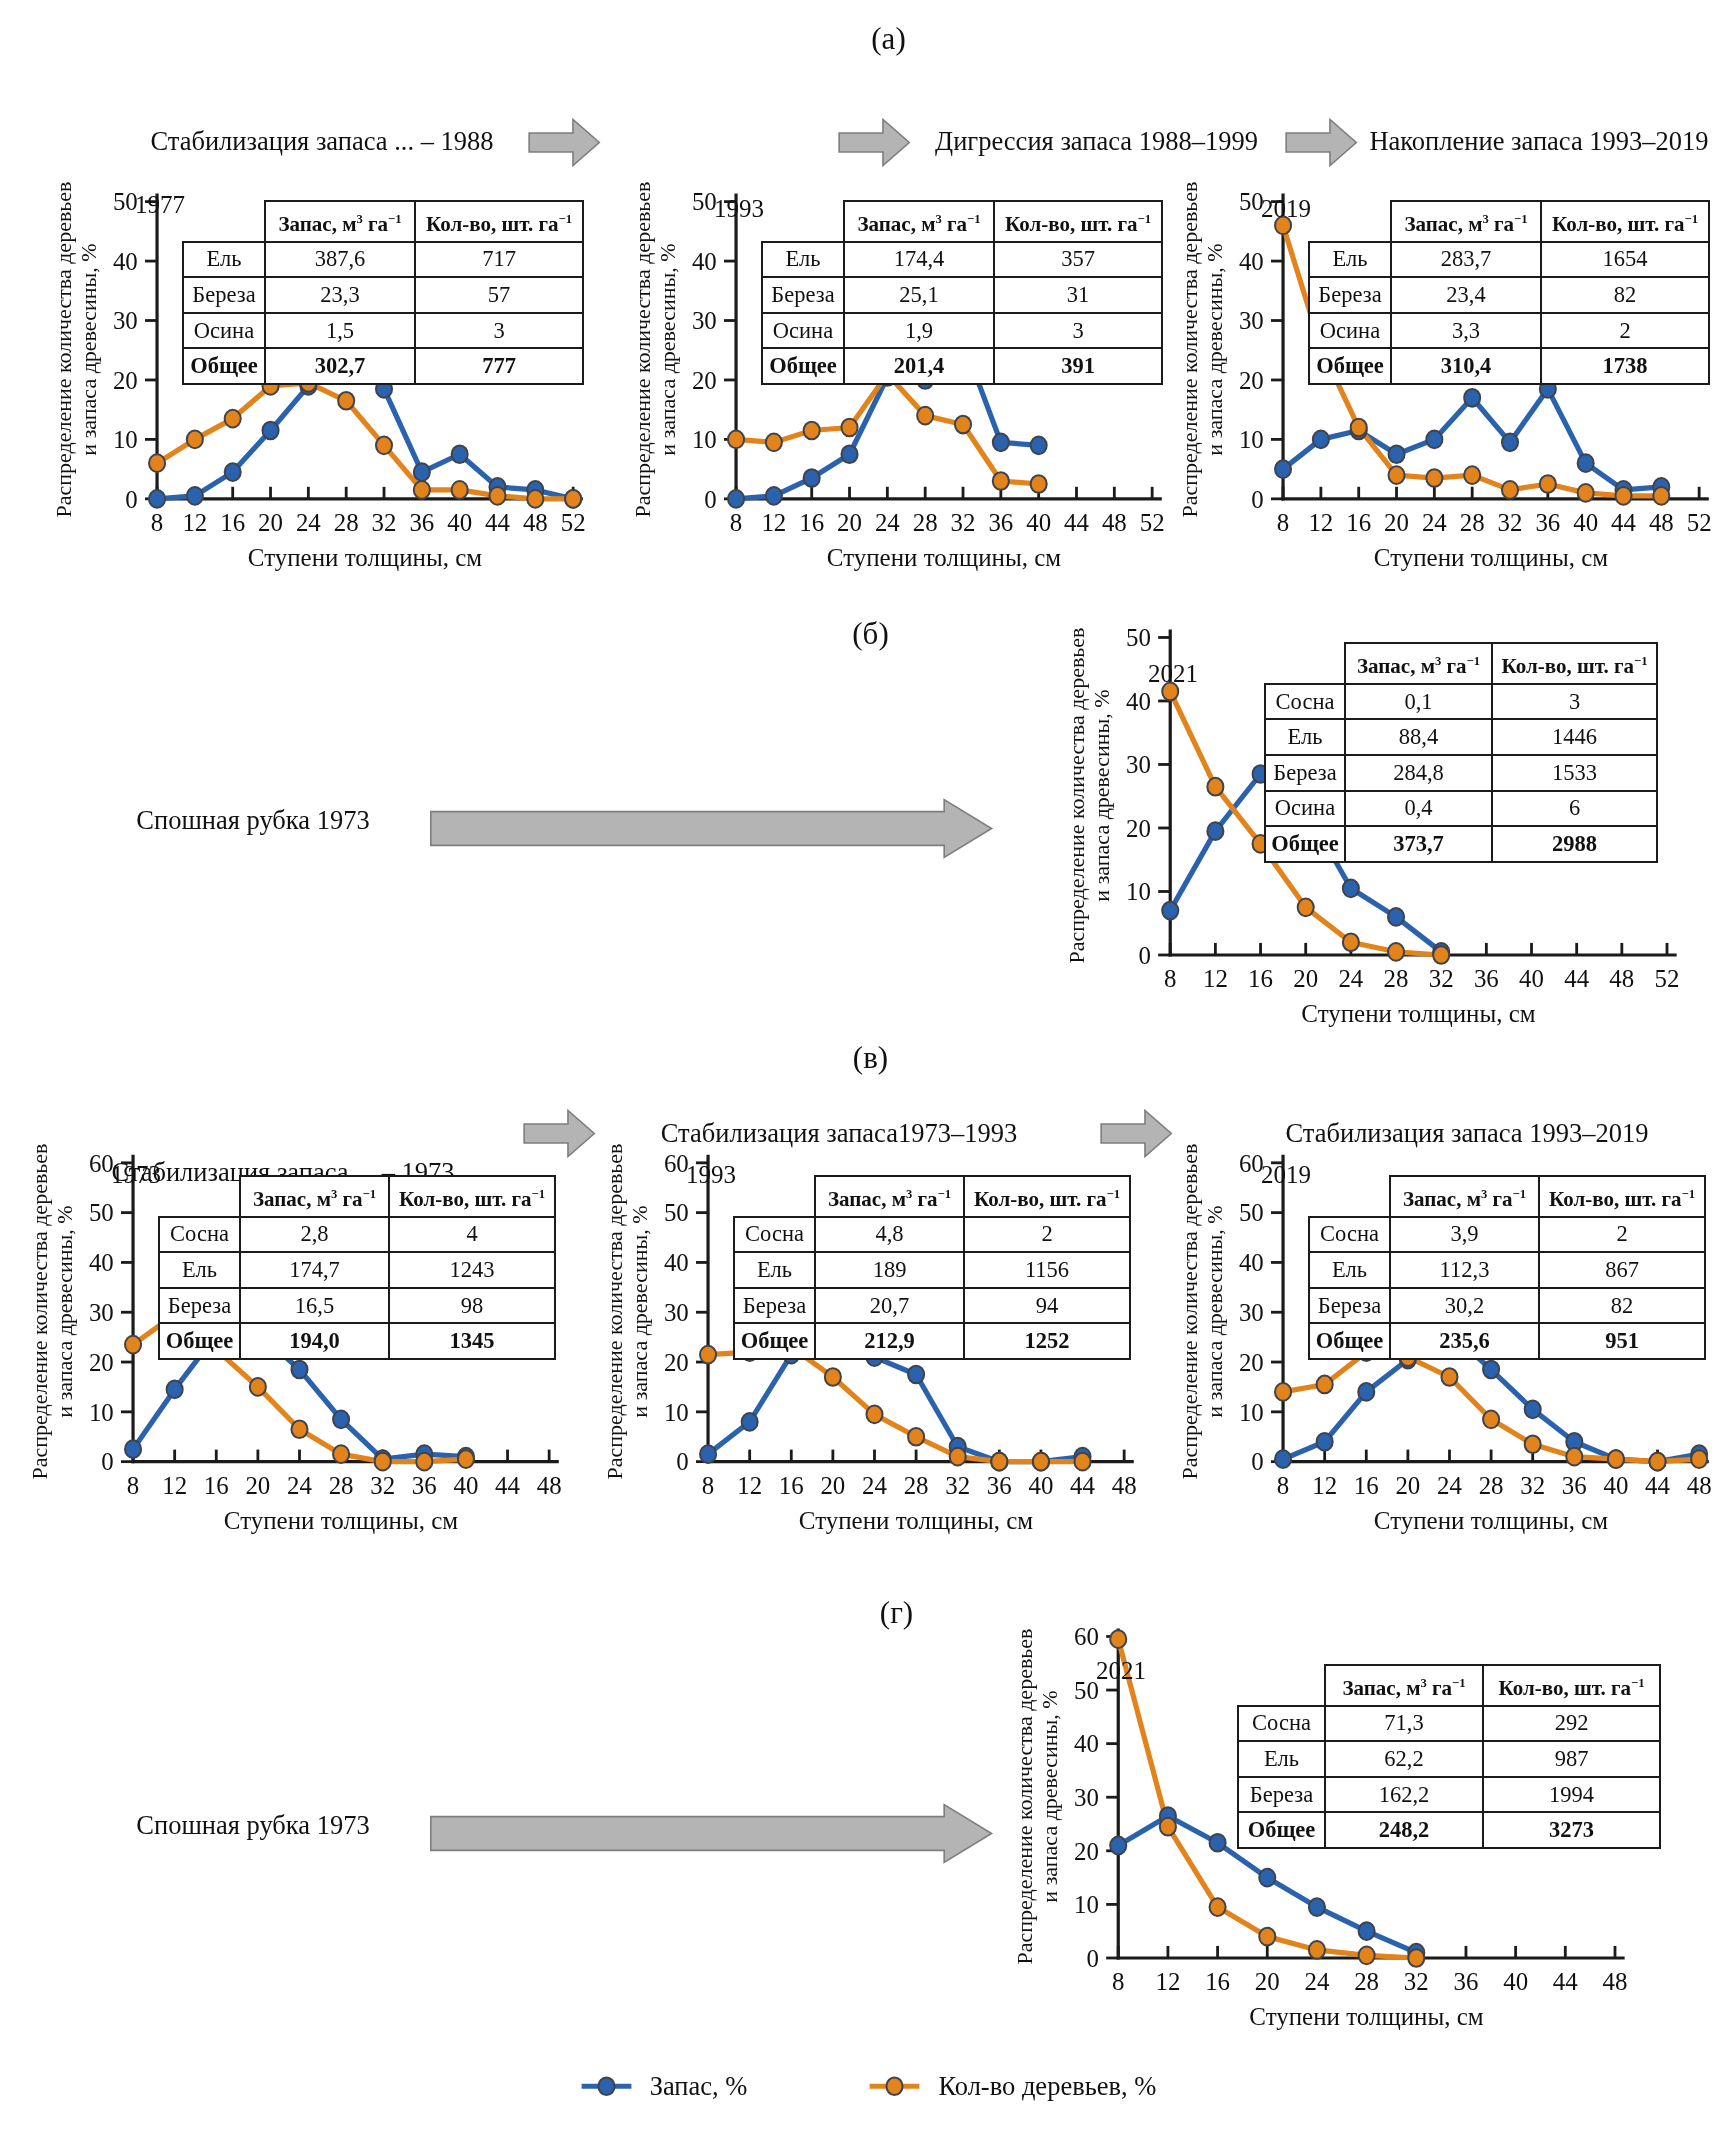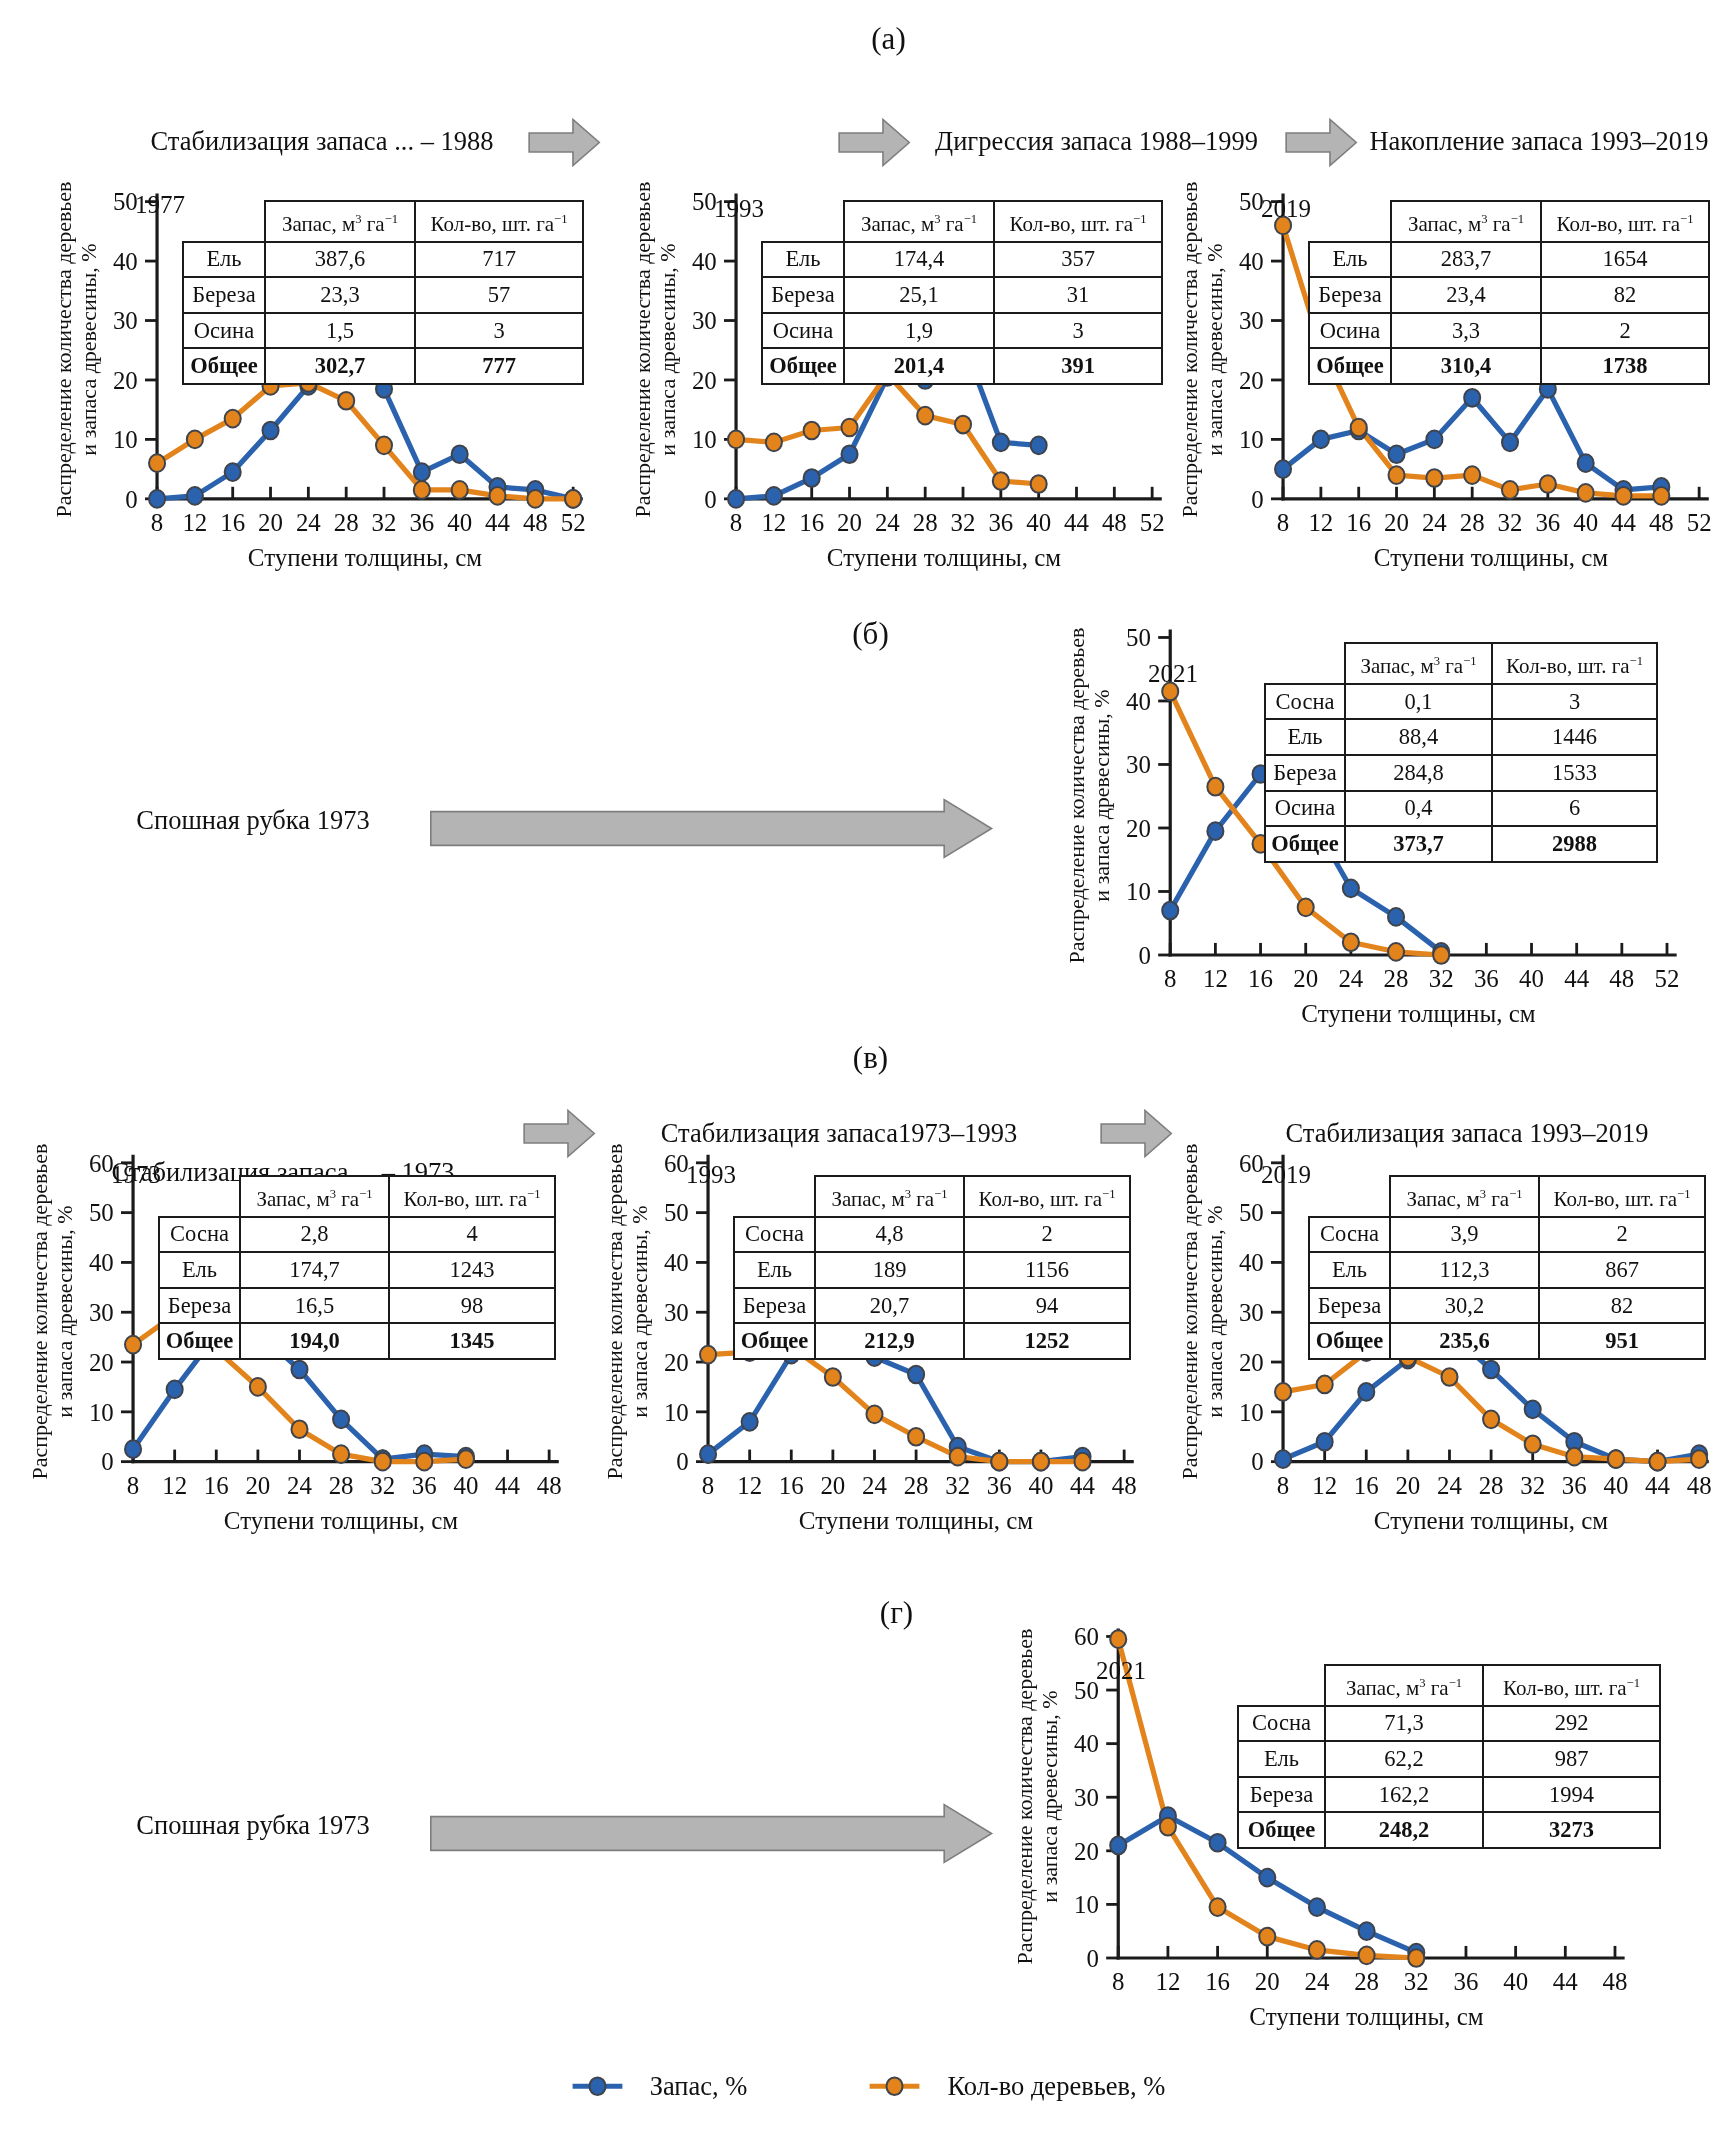--- a/index.html
+++ b/index.html
@@ -11,26 +11,26 @@
              font-size:24px;line-height:26px;padding:6.4px 3.2px}
   svg.arrow-s,svg.arrow-l{position:absolute}
   .chart{position:absolute}
   .tick{font-size:31px;font-family:"Liberation Serif","DejaVu Serif",serif;fill:#111}
   .ylab{position:absolute;transform:rotate(-90deg);text-align:center;font-size:22px;line-height:25px;height:53px}
   .xlab{position:absolute;text-align:center;font-size:25px}
   .year{position:absolute;font-size:25px}
   .tbl{position:absolute;border-collapse:collapse;table-layout:fixed;font-size:22.5px}
   .tbl td,.tbl th{border:2.4px solid #1b1b1b;background:#fff;text-align:center;padding:0.8px 3.2px;
                   line-height:32px;white-space:nowrap}
-  .tbl th{font-weight:normal;font-size:21px}
+  .tbl th{font-weight:bold;font-size:21px}
   .tbl td.blank{border:none;background:transparent}
   .tbl .tot td{font-weight:bold}
   .tbl sup{font-size:0.6em}
   .legend{position:absolute;left:0;width:1736px;display:flex;justify-content:center;gap:121px;align-items:center}
-  .legend-item{display:flex;align-items:center;gap:26px;font-size:26.5px}
+  .legend-item{display:flex;align-items:center;gap:17px;font-size:26.5px}
 </style>
 </head>
 <body>
 
 <div class="page">
 
   <div class="plabel" style="left:828px;top:21px">(а)</div>
   <div class="ftitle" style="left:121px;top:125px;width:402px">Стабилизация запаса ... – 1988</div>
   <svg class="arrow-s" width="74" height="51" style="left:528px;top:117px" viewBox="0 0 92 64">
       <polygon points="1,20 56,20 56,3 89,32 56,61 56,44 1,44" fill="#b4b4b4" stroke="#7e7e7e" stroke-width="2"></polygon>

